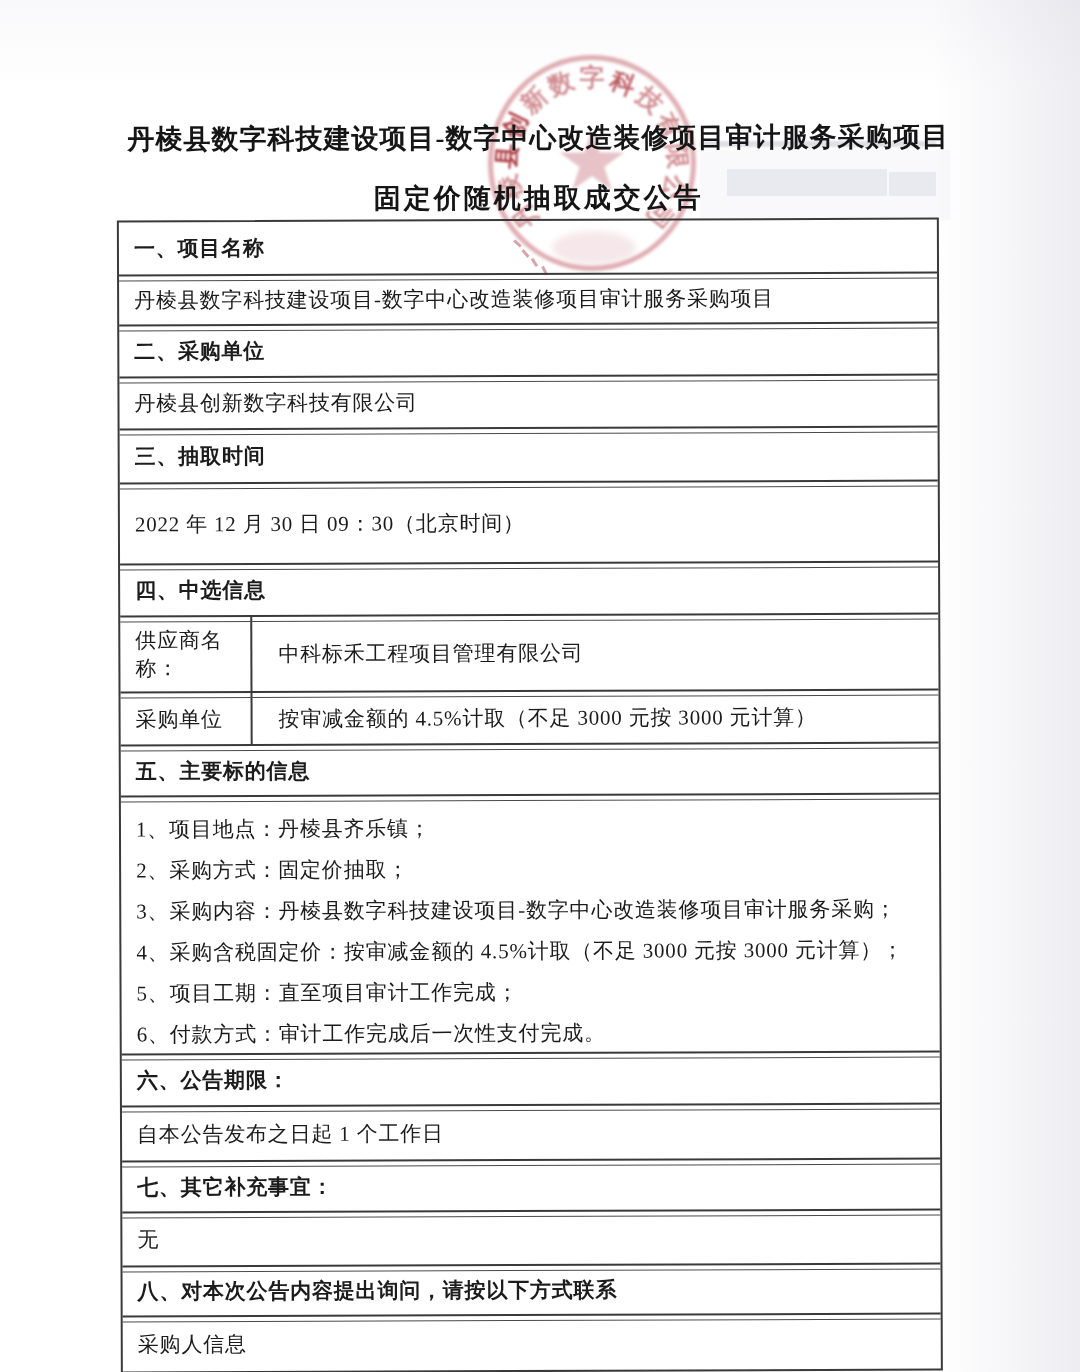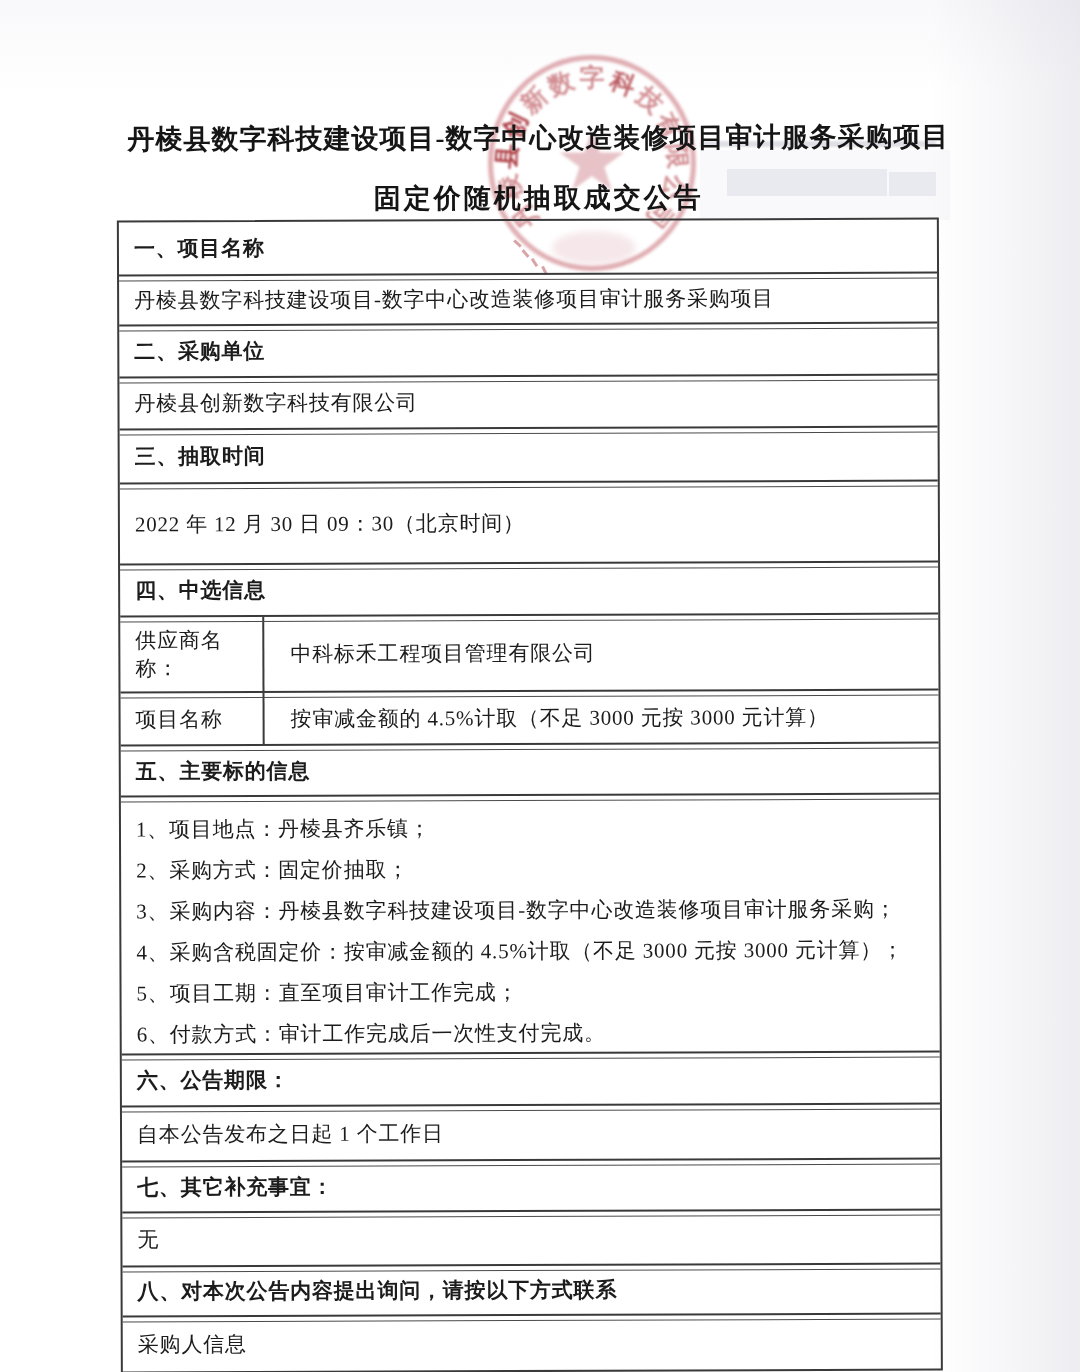--- a/index.html
+++ b/index.html
@@ -72,21 +72,21 @@
   }
   .row + .row{border-top:2px solid #3a3a3a;}
   
   .row + .row::after{
     content:"";position:absolute;left:0;right:0;top:4px;height:0;
     border-top:1.5px solid #4a4a4a;
   }
   .row.hdr{font-weight:bold;}
   .row.kv{padding-left:0;}
   .kv-label{
-    width:144px;box-sizing:border-box;padding-left:15px;align-self:stretch;
+    width:132px;box-sizing:border-box;padding-left:15px;align-self:stretch;
     display:flex;align-items:center;border-right:2px solid #3a3a3a;
   }
   .kv-value{flex:1;padding-left:26px;}
   .row.multi{display:block;padding-top:12px;}
   .multi-line{height:41px;line-height:41px;}
   .r1{height:52px;} .r2{height:50px;} .r3{height:52px;} .r4{height:52px;}
   .r5{height:54px;} .r6{height:81px;} .r7{height:52px;} .r8{height:76px;}
   .r9{height:53px;} .r10{height:51px;} .r11{height:258px;} .r12{height:52px;}
   .r13{height:55px;} .r14{height:51px;} .r15{height:54px;} .r16{height:50px;}
   .r17{height:56px;}
@@ -139,21 +139,21 @@
 
     <div class="row hdr r5">三、抽取时间</div>
     <div class="row r6">2022 年 12 月 30 日 09：30（北京时间）</div>
 
     <div class="row hdr r7">四、中选信息</div>
     <div class="row kv r8">
       <div class="kv-label">供应商名称：</div>
       <div class="kv-value">中科标禾工程项目管理有限公司</div>
     </div>
     <div class="row kv r9">
-      <div class="kv-label">项目名称</div>
+      <div class="kv-label">采购单位</div>
       <div class="kv-value">按审减金额的 4.5%计取（不足 3000 元按 3000 元计算）</div>
     </div>
 
     <div class="row hdr r10">五、主要标的信息</div>
     <div class="row multi r11">
       <div class="multi-line">1、项目地点：丹棱县齐乐镇；</div>
       <div class="multi-line">2、采购方式：固定价抽取；</div>
       <div class="multi-line">3、采购内容：丹棱县数字科技建设项目-数字中心改造装修项目审计服务采购；</div>
       <div class="multi-line">4、采购含税固定价：按审减金额的 4.5%计取（不足 3000 元按 3000 元计算）；</div>
       <div class="multi-line">5、项目工期：直至项目审计工作完成；</div>

